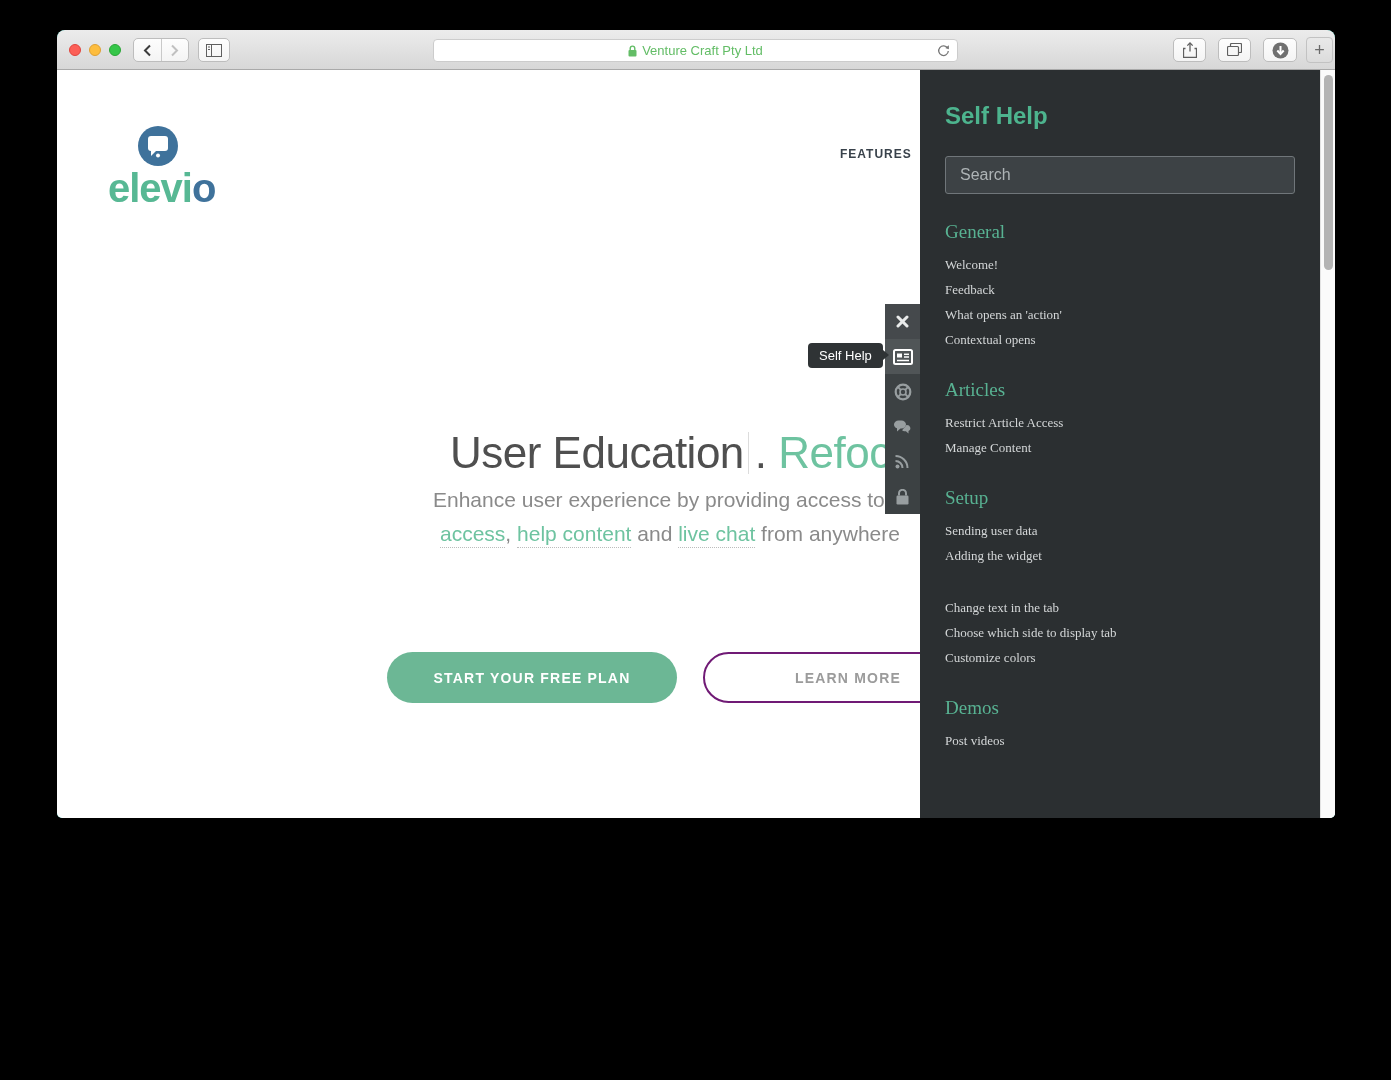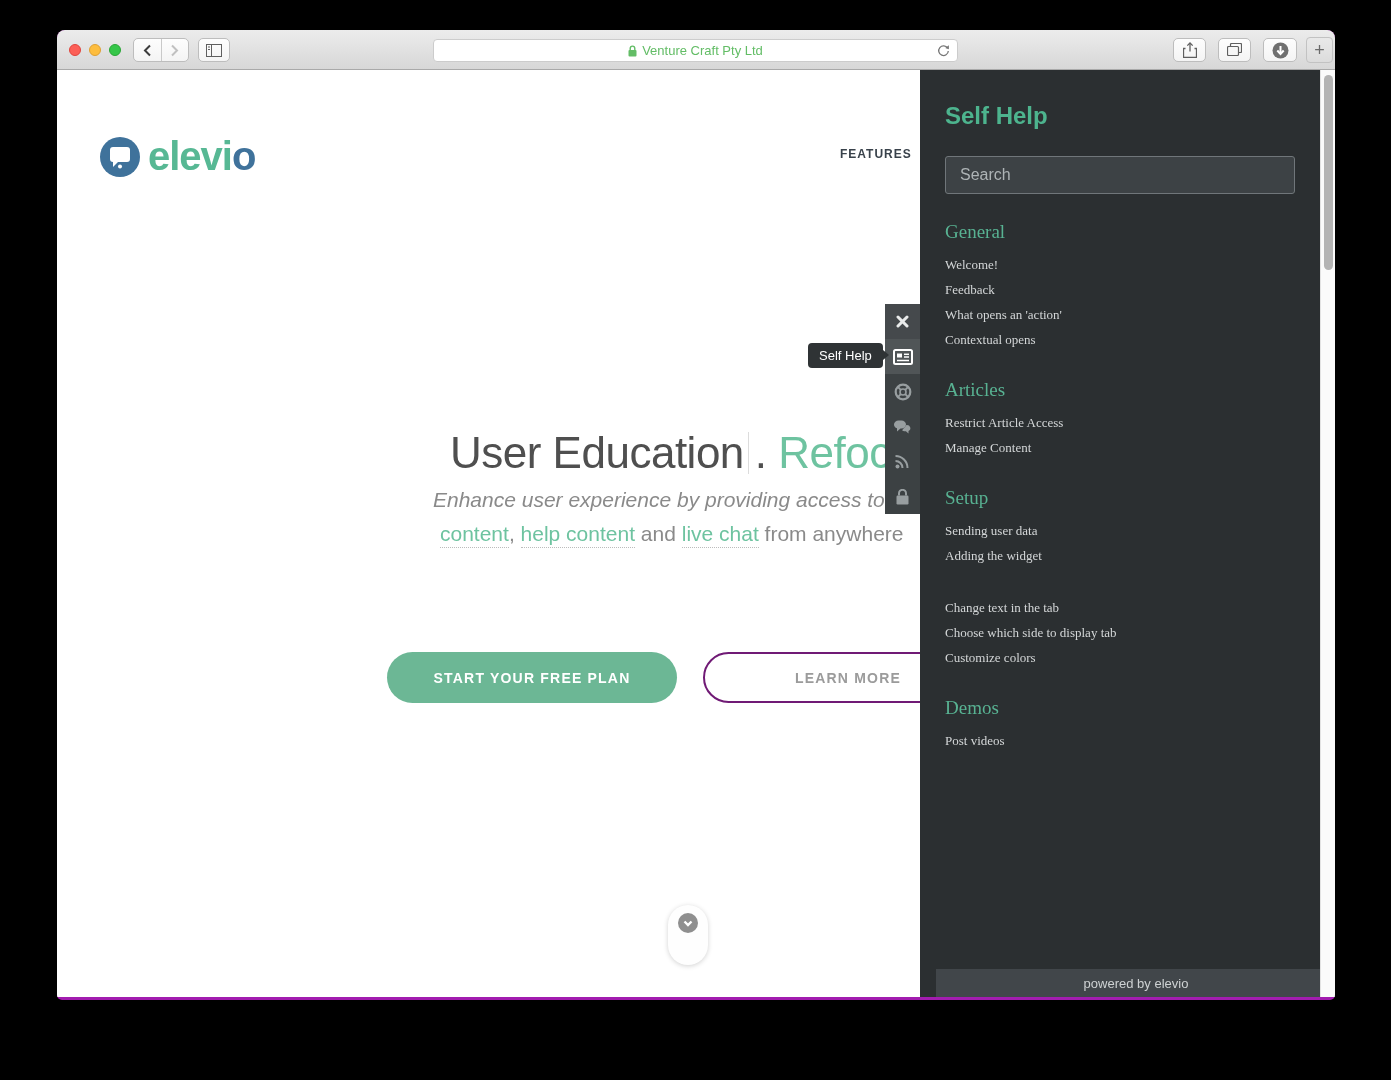--- a/index.html
+++ b/index.html
@@ -1,21 +1,21 @@
 <!DOCTYPE html>
 <html><head>
 <meta charset="utf-8">
 <style>
   * { margin:0; padding:0; box-sizing:border-box; }
   html,body { width:1391px; height:1080px; background:#000; overflow:hidden;
               font-family:"Liberation Sans", sans-serif; }
 
   
-  .window { position:absolute; left:57px; top:30px; width:1278px; height:970px;
-            border-radius:8px 8px 5px 5px; overflow:hidden; background:#a21caf;
+  .window { position:absolute; left:57px; top:30px; width:1278px; height:788px;
+            border-radius:8px 8px 5px 5px; overflow:hidden; background:#14b8a6;
             box-shadow:0 18px 50px rgba(0,0,0,.55); }
 
   
   .toolbar { position:absolute; left:0; top:0; width:100%; height:40px;
              background:linear-gradient(#ececec,#d7d7d7); border-bottom:1px solid #a9a9a9; }
   .lights { position:absolute; left:12px; top:14px; display:flex; gap:8px; }
   .light { width:12px; height:12px; border-radius:50%; }
   .light.red    { background:#fc5f57; border:1px solid #e0443d; }
   .light.yellow { background:#fdbd3e; border:1px solid #dfa032; }
   .light.green  { background:#35c649; border:1px solid #2aa636; }
@@ -31,33 +31,33 @@
           justify-content:center; gap:5px; font-size:13px; color:#63bd66; }
   .addr .reload { position:absolute; right:7px; top:4px; color:#777; }
   .newtab { position:absolute; right:2px; top:7px; width:27px; height:26px;
             border:1px solid #c2c2c2; border-radius:4px; background:linear-gradient(#e9e9e9,#dcdcdc);
             color:#6b6b6b; font-size:18px; display:flex; align-items:center; justify-content:center; }
 
   
   .content { position:absolute; left:0; top:40px; width:1278px; height:927px; background:#fff; }
 
   
-  .logo { position:absolute; left:43px; top:64px; display:flex; align-items:center; }
+  .logo { position:absolute; left:43px; top:56px; display:flex; align-items:center;flex-direction:column; }
   .logo-text { font-size:40px; font-weight:bold; letter-spacing:-1px; margin-left:8px; }
   .logo-text .lg { color:#57b894; } .logo-text .lb { color:#3f729b; }
   .nav { position:absolute; top:77px; font-size:12px; font-weight:bold; color:#39424b;
          letter-spacing:1px; white-space:nowrap;margin-left:13px; }
   .nav-features { left:770px; } .nav-pricing { left:856px; }
   .hero-title { position:absolute; left:393px; top:358px; font-size:44px; font-weight:300;
                 color:#4f4f4f; white-space:nowrap; letter-spacing:-0.5px; }
   .hero-title .grn { color:#6ec3a0; }
   .hero-title .cursor { display:inline-block; width:1px; height:42px; background:#dcdcdc;
                         margin:0 6px 0 4px; vertical-align:-6px; }
   .tag-line { position:absolute; font-size:21px; font-weight:300; color:#8a8a8a; white-space:nowrap; }
-  .tag1 { left:376px; top:418px;font-style:italic; } .tag2 { left:383px; top:452px; }
+  .tag1 { left:376px; top:418px; } .tag2 { left:383px; top:452px; }
   .tag-line .lnk { color:#6ec3a0; border-bottom:1px dotted #bcbcbc; padding-bottom:2px; }
   .cta { position:absolute; top:582px; width:290px; height:51px; border-radius:26px;
          display:flex; align-items:center; justify-content:center; font-size:14px;
          font-weight:bold; letter-spacing:1.2px; }
   .cta-primary { left:330px; background:#6cb795; color:#fff; }
   .cta-secondary { left:646px; background:#fff; border:2px solid #701a75; color:#9b9b9b; }
   .scrollhint { position:absolute; left:611px; top:835px; width:40px; height:60px;
                 border-radius:20px; background:#fefefe; box-shadow:0 1px 5px rgba(0,0,0,.18); }
   .scrollhint .ball { position:absolute; left:10px; top:8px; width:20px; height:20px;
                       border-radius:50%; background:#8f8f8f; display:flex; align-items:center;
@@ -181,21 +181,21 @@
 
     <div>
   <span class="nav nav-features">FEATURES</span>
 
   <span class="nav nav-pricing">PRICING</span>
 </div>
 
     <div class="hero-title"><span>User Education</span><span class="cursor"></span><span>.</span><span class="grn"> Refocused.</span></div>
 
     <div class="tag-line tag1">Enhance user experience by providing access to</div>
-    <div class="tag-line tag2"><span class="lnk">content</span><span>, </span><span class="lnk">help content</span><span> and </span><span class="lnk">live chat</span><span> from anywhere</span></div>
+    <div class="tag-line tag2"><span class="lnk">access</span><span>, </span><span class="lnk">help content</span><span> and </span><span class="lnk">live chat</span><span> from anywhere</span></div>
 
     <div class="cta cta-primary">START YOUR FREE PLAN</div>
     <div class="cta cta-secondary">LEARN MORE</div>
 
     <div class="scrollhint">
       <span class="ball">
         <svg width="10" height="7" viewBox="0 0 10 7">
             <polyline points="1.5,1.5 5,5 8.5,1.5" fill="none" stroke="#fff" stroke-width="2.4"></polyline>
           </svg>
       </span>

